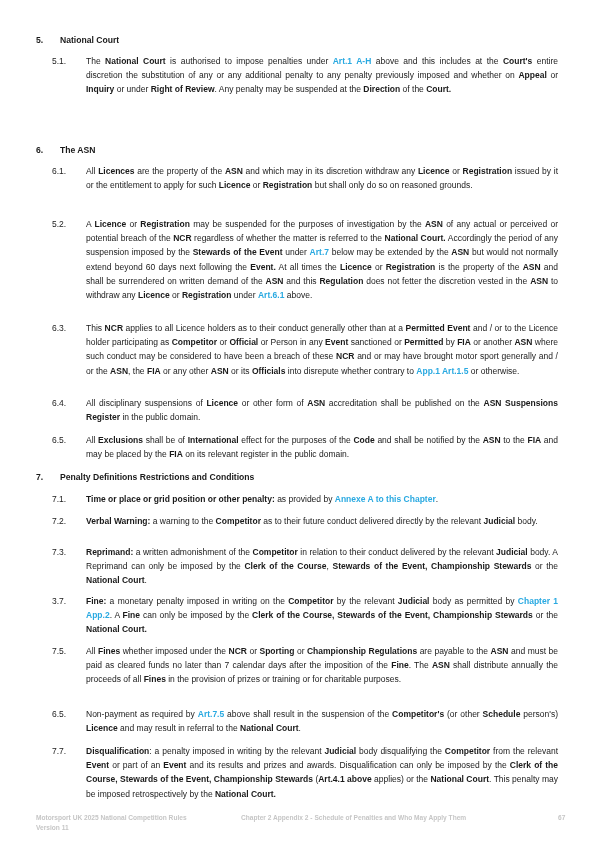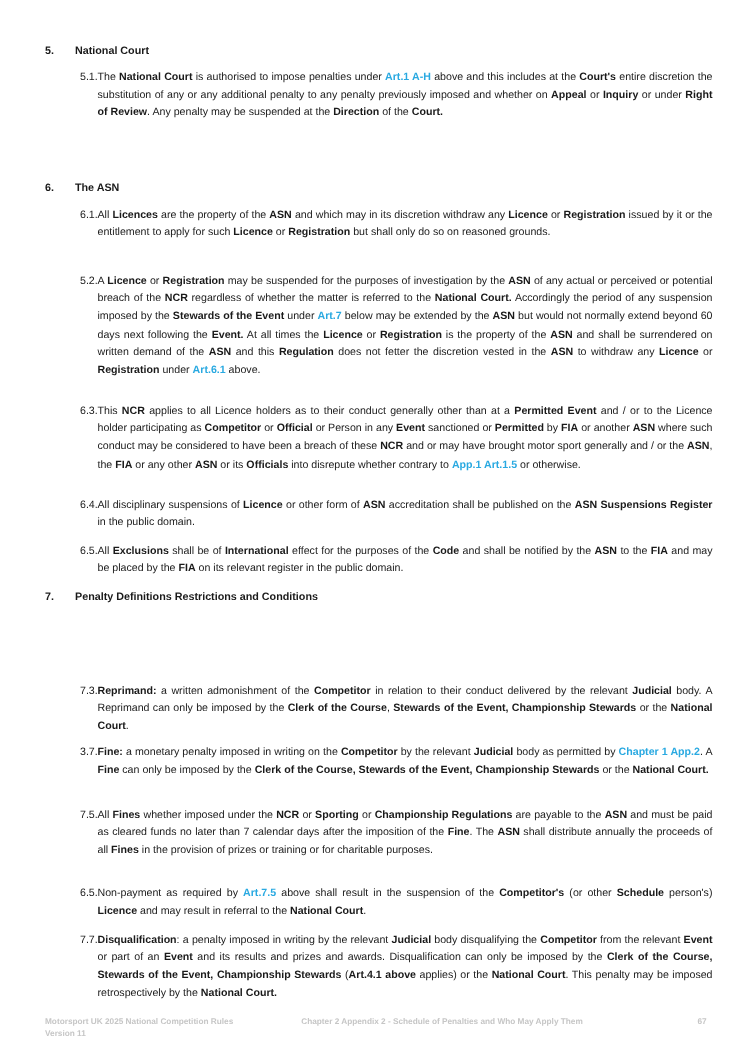--- a/index.html
+++ b/index.html
@@ -2,23 +2,23 @@
 <html><head>
 <meta charset="utf-8">
 <style>
   html, body { margin: 0; padding: 0; background: #ffffff; }
   body { width: 600px; height: 849px; position: relative; overflow: hidden;
          font-family: "Liberation Sans", sans-serif; color: #1a1a1a; }
   .page { position: absolute; left: 0; top: 0; width: 600px; height: 849px; }
   .sec { position: absolute; left: 36px; width: 530px; font-size: 8.6px; font-weight: bold; line-height: 12px; }
   .sec .num { position: absolute; left: 0; }
   .sec .title { position: absolute; left: 24px; white-space: nowrap; }
-  .item { position: absolute; left: 64px; width: 506px; font-size: 8.5px; line-height: 14.2px; }
+  .item { position: absolute; left: 52px; width: 506px; font-size: 8.5px; line-height: 14.2px; }
   .item .num { position: absolute; left: 0; top: 0; }
-  .item .body { margin-left: 14px; text-align: justify; }
+  .item .body { margin-left: 34px; text-align: justify; }
   b { font-weight: bold; }
   .link { color: #29a9e1; font-weight: bold; }
   .footer { position: absolute; top: 813px; font-size: 6.6px; color: #c6c6c6; font-weight: bold; line-height: 10px; }
 </style>
 </head>
 <body>
 
 <div class="page">
 
   <div class="sec" style="top:34px">
@@ -52,20 +52,28 @@
   </div>
   <div class="item" style="top:433px">
     <span class="num">6.5.</span>
     <div class="body"><span>All </span><b>Exclusions</b><span> shall be of </span><b>International</b><span> effect for the purposes of the </span><b>Code</b><span> and shall be notified by the </span><b>ASN</b><span> to the </span><b>FIA</b><span> and may be placed by the </span><b>FIA</b><span> on its relevant register in the public domain.</span></div>
   </div>
 
   <div class="sec" style="top:471px">
     <span class="num">7.</span>
     <span class="title">Penalty Definitions Restrictions and Conditions</span>
   </div>
+  <div class="item" style="top:492px">
+    <span class="num">7.1.</span>
+    <div class="body"><b>Time or place or grid position or other penalty:</b><span> as provided by </span><a class="link">Annexe A to this Chapter</a><span>.</span></div>
+  </div>
+  <div class="item" style="top:514px">
+    <span class="num">7.2.</span>
+    <div class="body"><b>Verbal Warning:</b><span> a warning to the </span><b>Competitor</b><span> as to their future conduct delivered directly by the relevant </span><b>Judicial</b><span> body.</span></div>
+  </div>
   <div class="item" style="top:545px">
     <span class="num">7.3.</span>
     <div class="body"><b>Reprimand:</b><span> a written admonishment of the </span><b>Competitor</b><span> in relation to their conduct delivered by the relevant </span><b>Judicial</b><span> body. A Reprimand can only be imposed by the </span><b>Clerk of the Course</b><span>, </span><b>Stewards of the Event, Championship Stewards</b><span> or the </span><b>National Court</b><span>.</span></div>
   </div>
   <div class="item" style="top:594px">
     <span class="num">3.7.</span>
     <div class="body"><b>Fine:</b><span> a monetary penalty imposed in writing on the </span><b>Competitor</b><span> by the relevant </span><b>Judicial</b><span> body as permitted by </span><a class="link">Chapter 1 App.2</a><span>. A </span><b>Fine</b><span> can only be imposed by the </span><b>Clerk of the Course, Stewards of the Event, Championship Stewards</b><span> or the </span><b>National Court.</b></div>
   </div>
   <div class="item" style="top:644px">
     <span class="num">7.5.</span>

